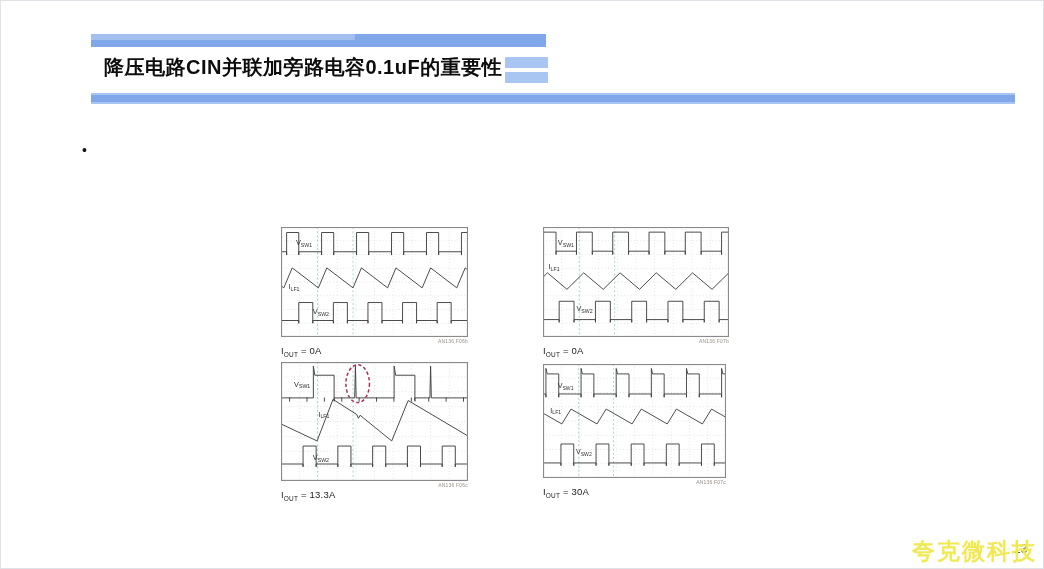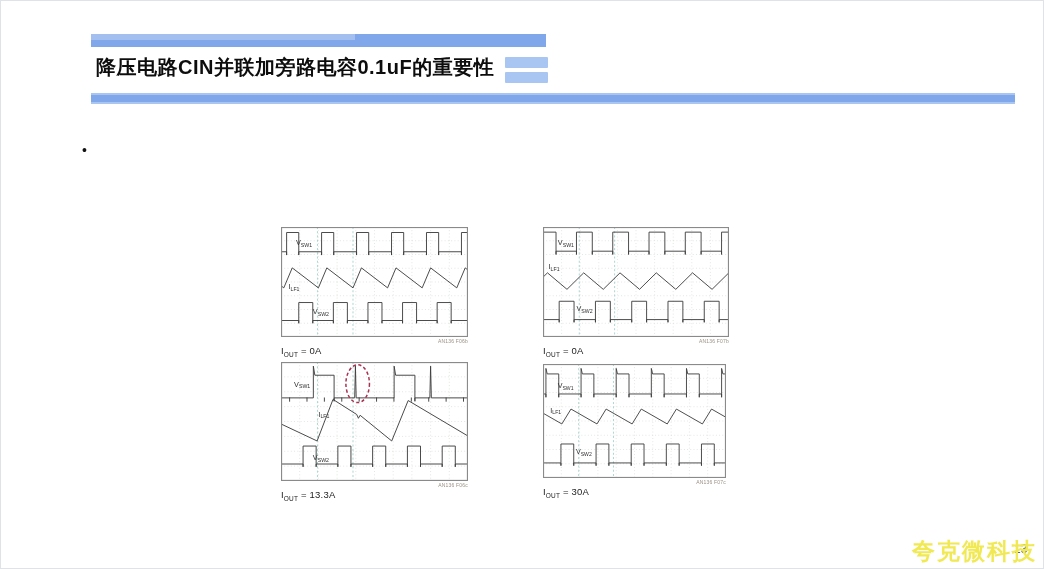--- a/index.html
+++ b/index.html
@@ -2,21 +2,21 @@
 <html style="--accent: #7FA7EA; --accent-light: #A9C5F2; --watermark: #F1E954; --annot: #A83250;"><head>
 <meta charset="utf-8">
 <style>
   html,body{margin:0;padding:0;background:#f2f2f2;}
   .page{position:relative;width:1044px;height:569px;background:#fff;border:1px solid #dfe3e8;
         box-sizing:border-box;overflow:hidden;font-family:"Liberation Sans","DejaVu Sans",sans-serif;}
 
   
   .bar-top{position:absolute;left:90px;top:33px;width:455px;height:13px;background:var(--accent);}
   .bar-top-hi{position:absolute;left:0;top:0;width:58%;height:45%;background:rgba(255,255,255,.28);}
-  .title{position:absolute;left:95px;top:53px;margin:0;font-size:20px;font-weight:700;color:#0d0d0d;letter-spacing:.5px;}
+  .title{position:absolute;left:103px;top:53px;margin:0;font-size:20px;font-weight:700;color:#0d0d0d;letter-spacing:.5px;}
   .mini-bar{position:absolute;left:504px;width:43px;height:11px;background:var(--accent-light);border-radius:1px;}
   .mini-bar-1{top:56px}
   .mini-bar-2{top:71px}
   .bar-under{position:absolute;left:90px;top:92px;width:924px;height:11px;
              background:linear-gradient(180deg,var(--accent-light) 0 18%,var(--accent) 18% 82%,var(--accent-light) 82%);}
 
   
   .bullet-glyph{position:absolute;left:81px;top:141px;font-size:14px;color:#111;}
   .para{position:absolute;left:95px;top:140px;width:928px;color:#141414;font-size:14px;line-height:15.5px;letter-spacing:.8px;}
   .line{white-space:nowrap;}

